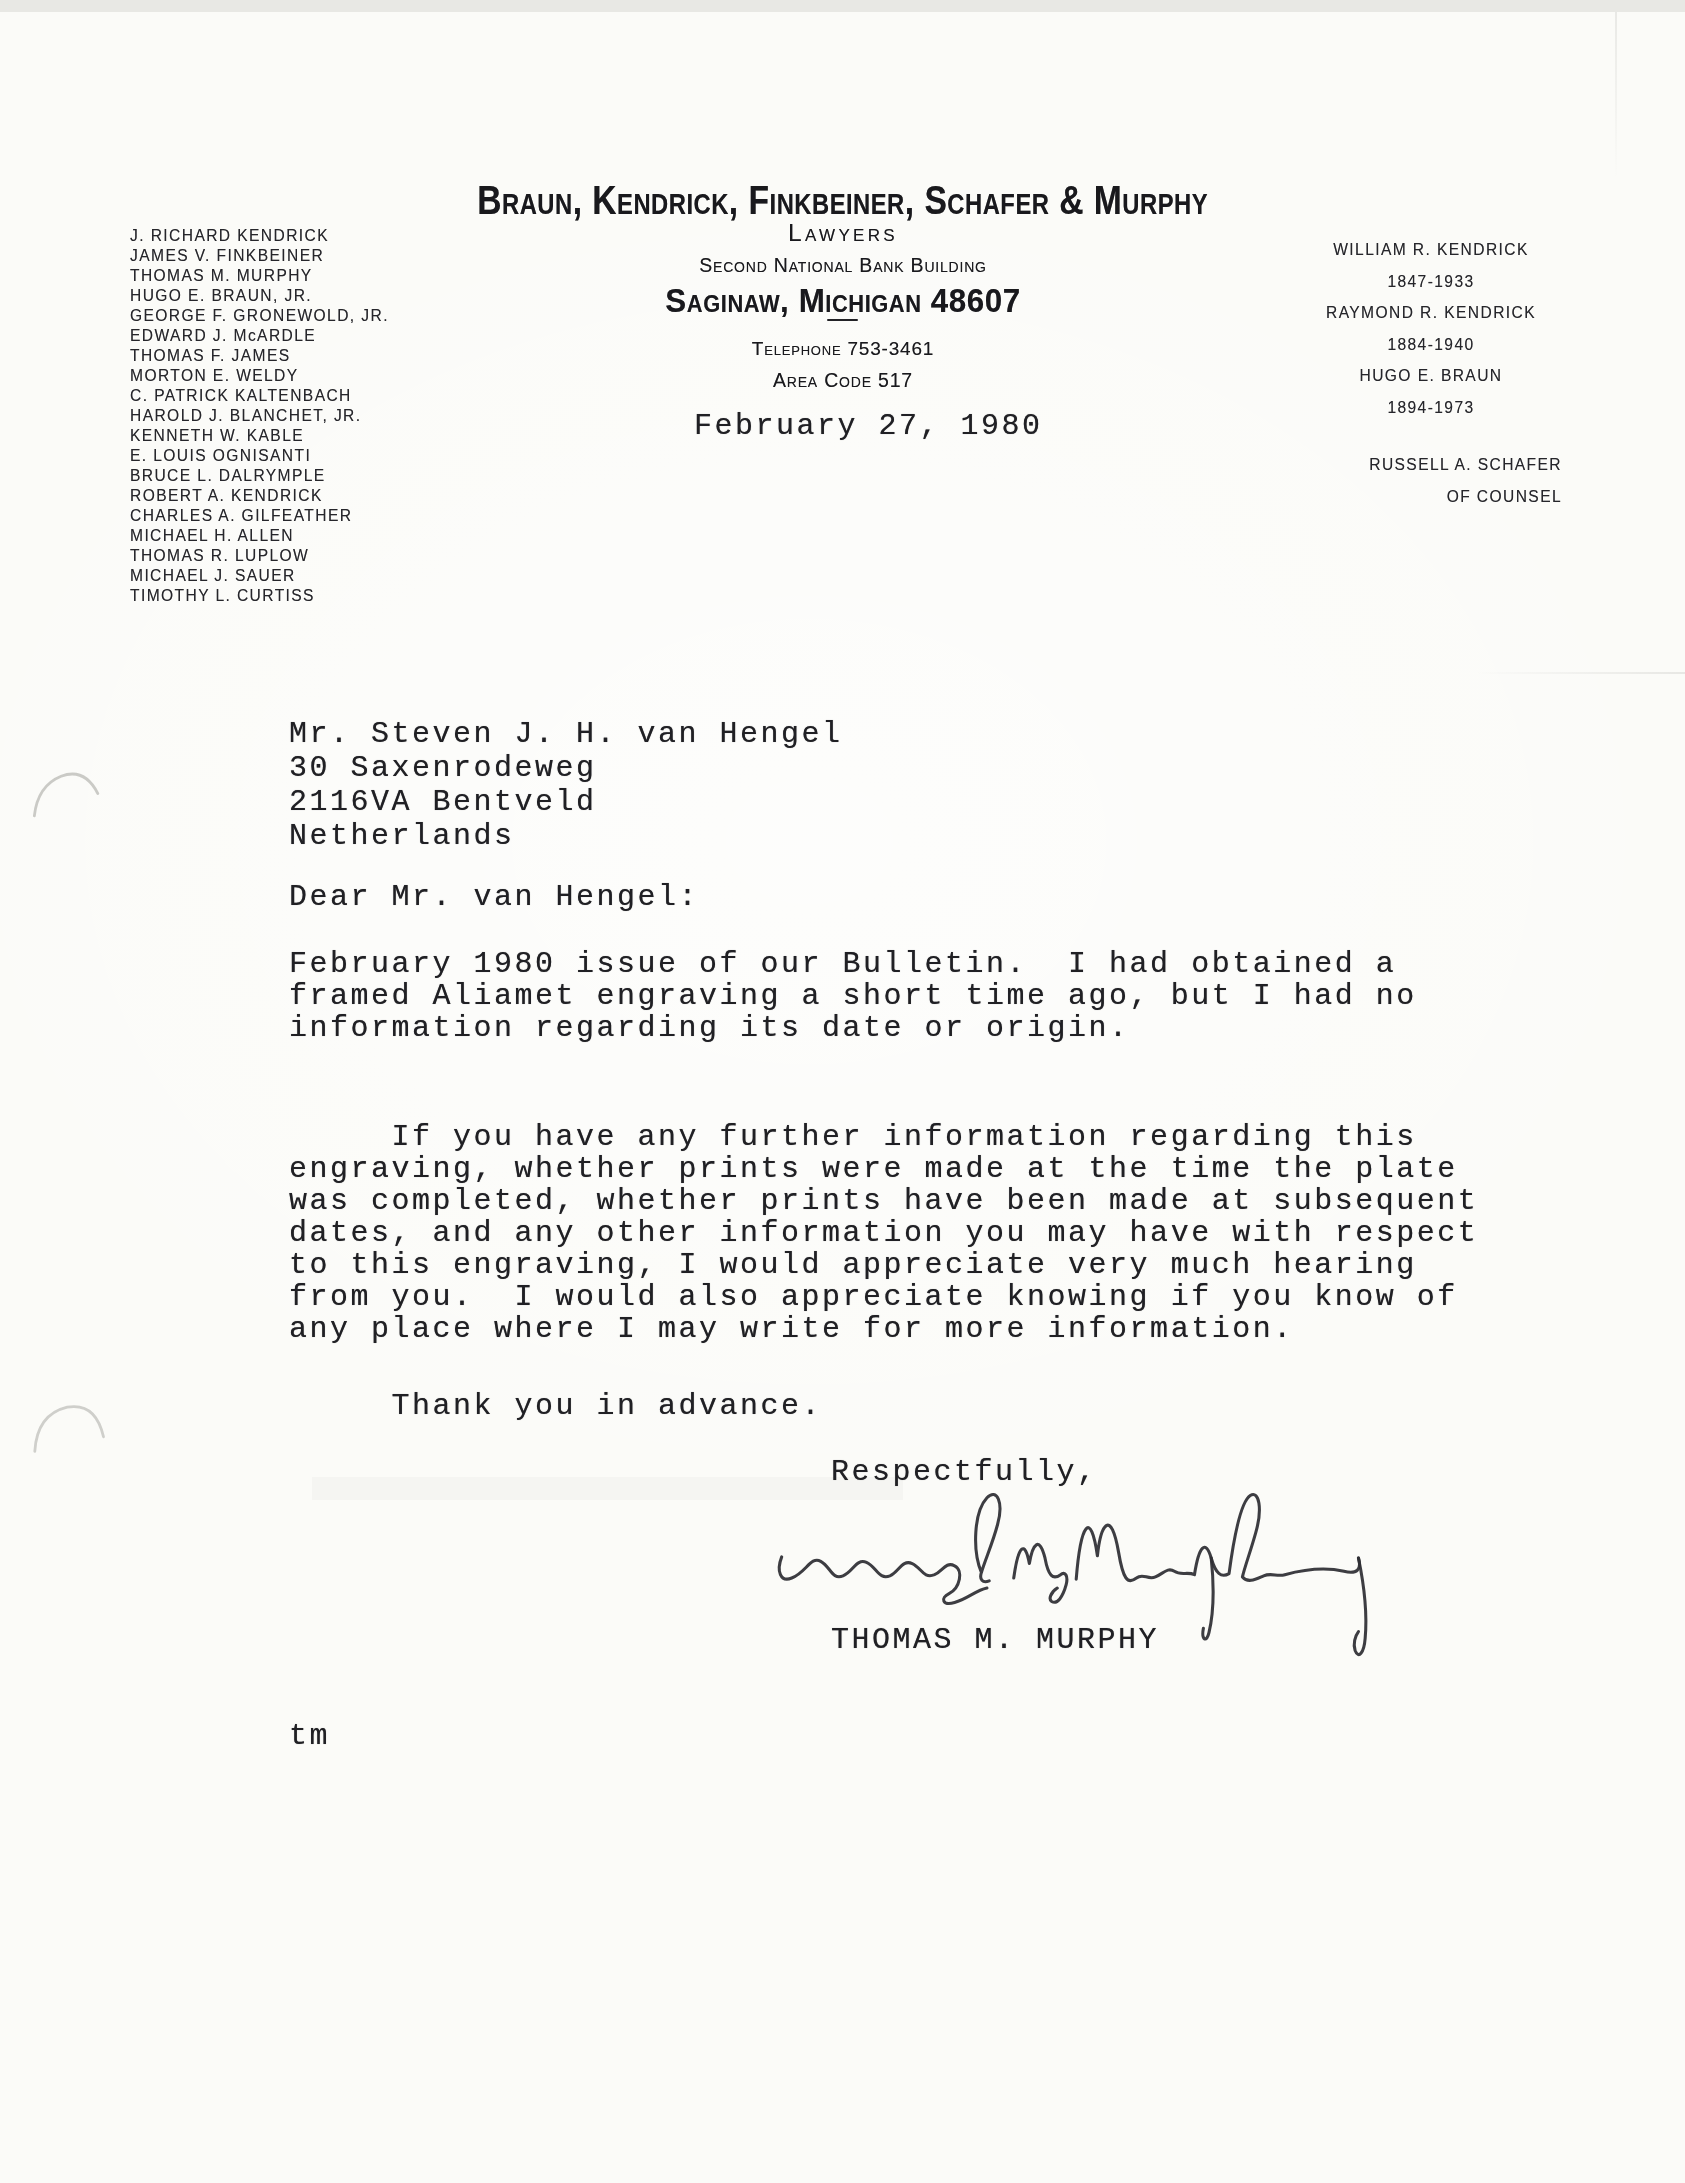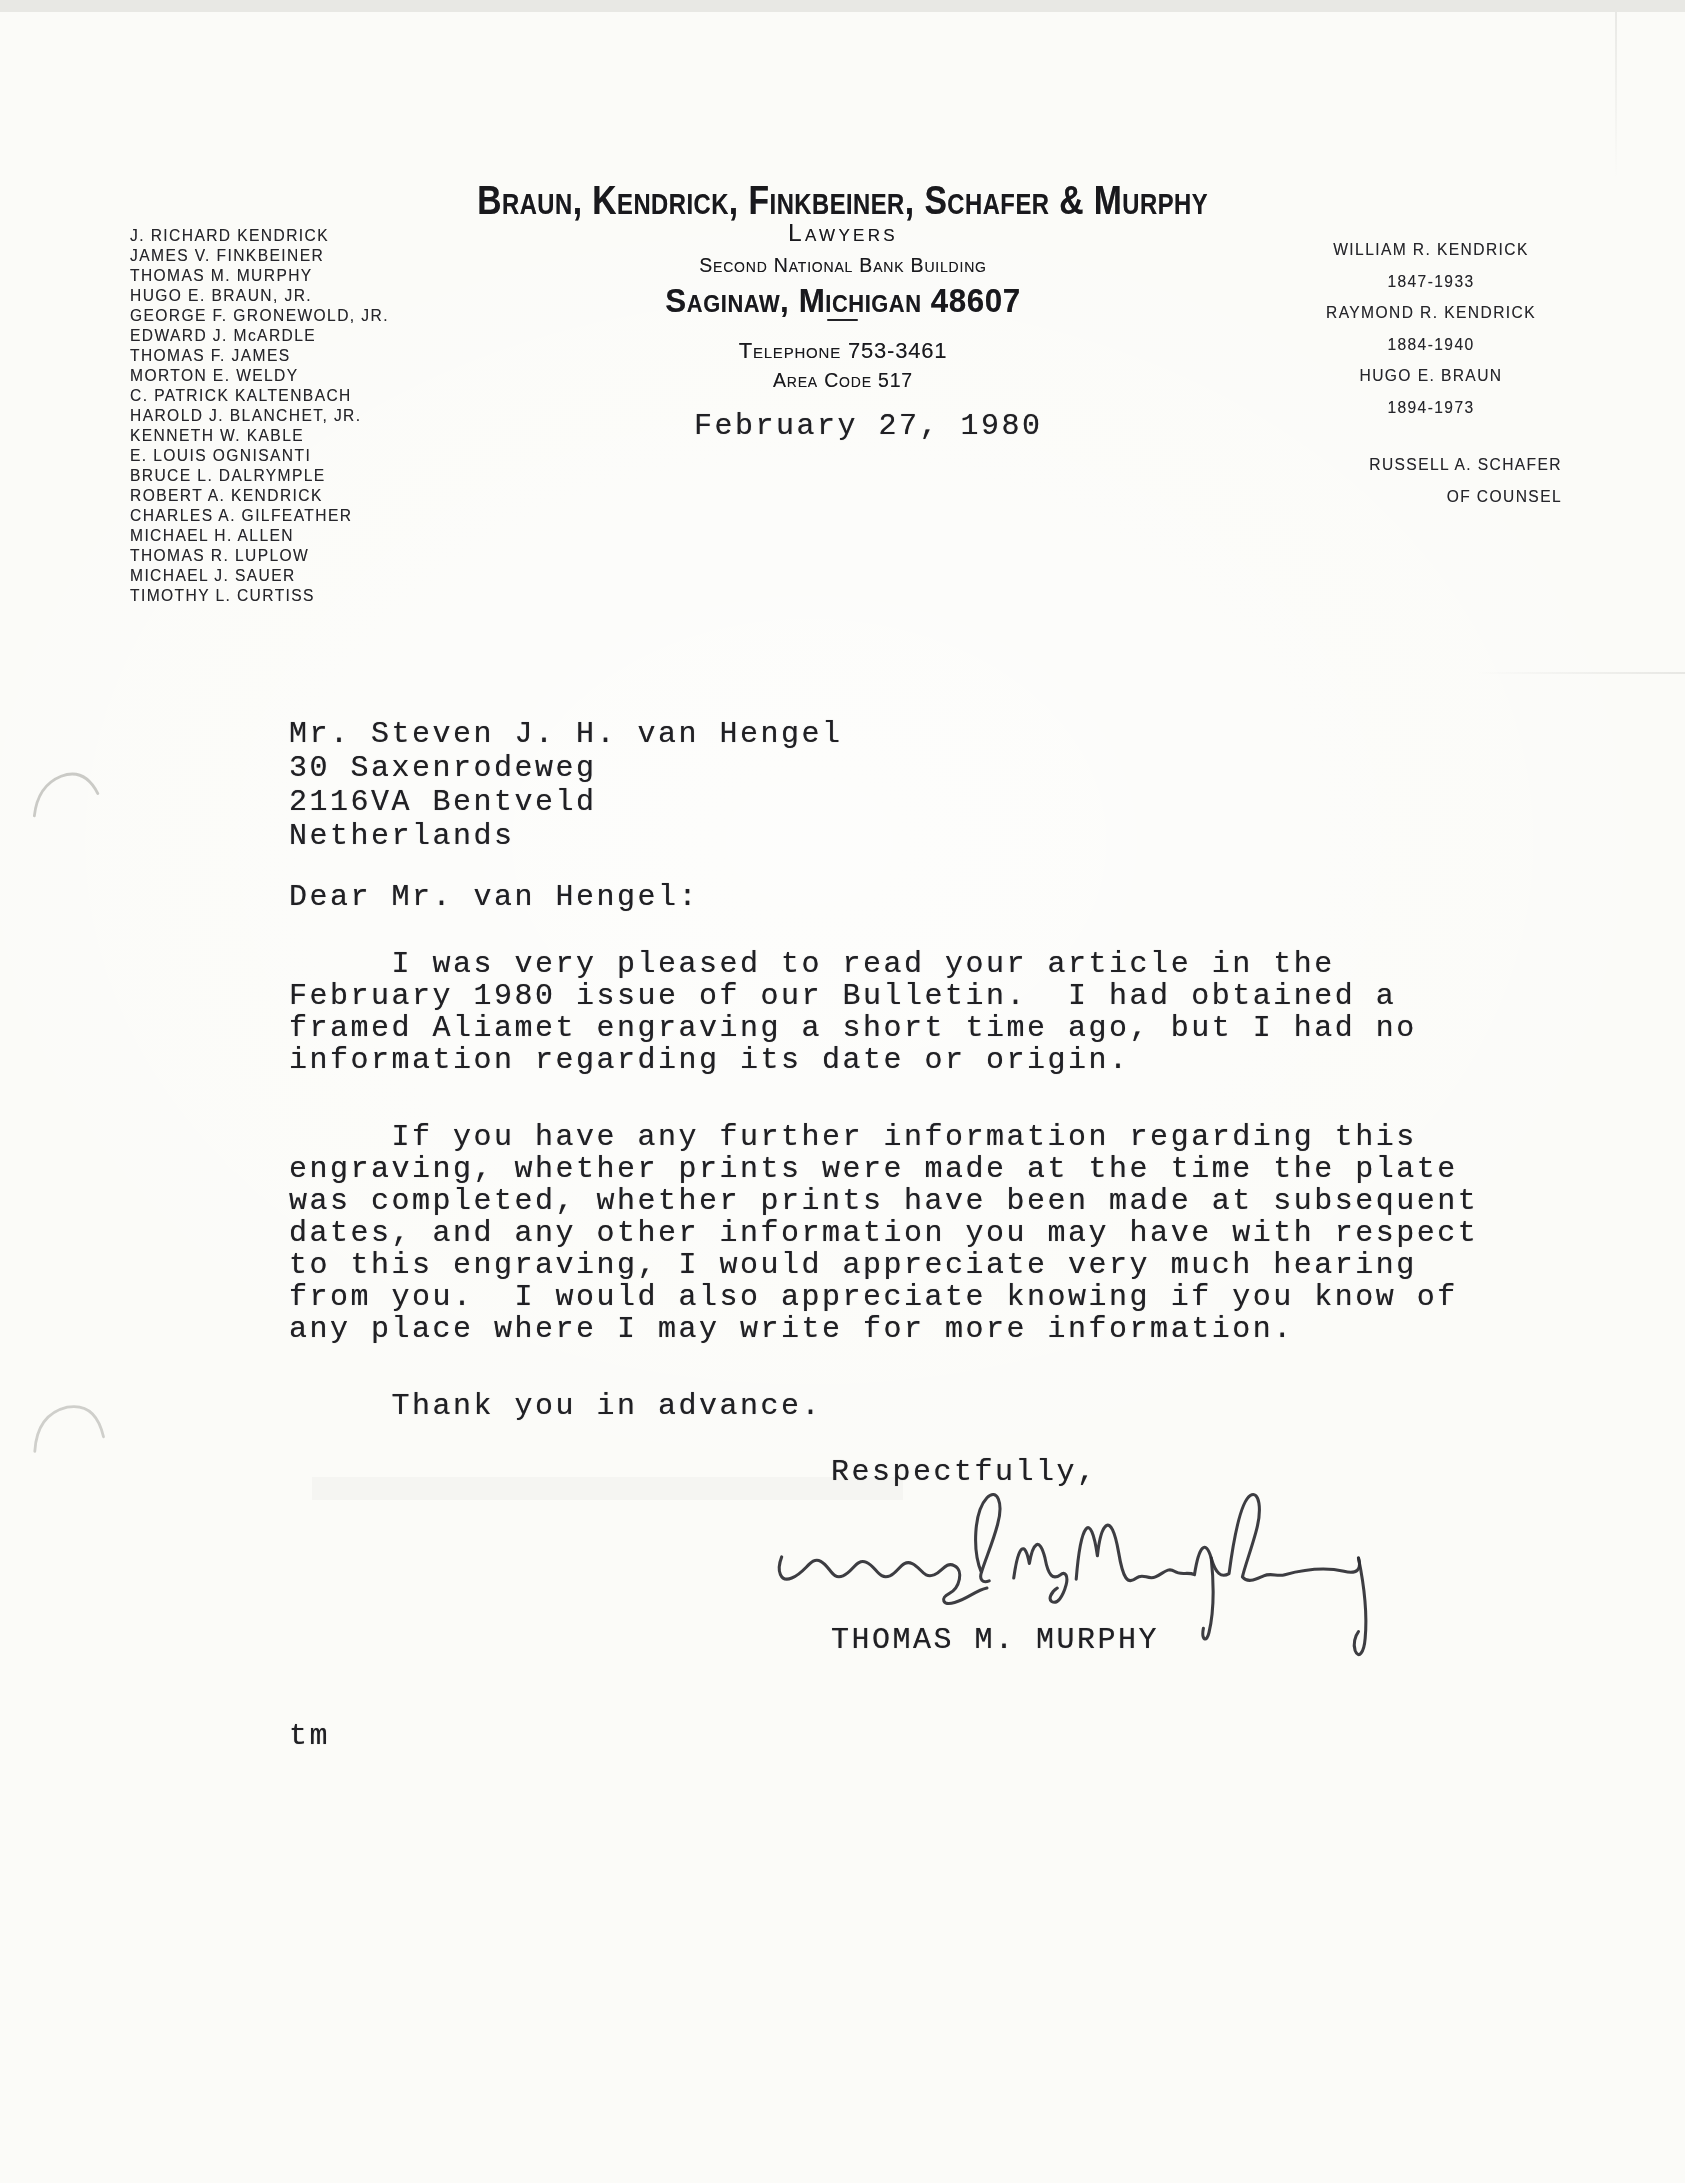--- a/index.html
+++ b/index.html
@@ -28,21 +28,21 @@
   .firm{top:165px;font-size:41px;font-weight:700;letter-spacing:0.6px;}
   .firm>span{transform:scaleX(.82);}
   .lawyers{top:207px;font-size:24.5px;font-weight:400;letter-spacing:3.3px;}
   .building{top:242px;font-size:19.5px;font-weight:400;letter-spacing:0.8px;}
   .cityline{top:270px;font-size:33px;font-weight:700;letter-spacing:0.6px;}
   .cityline>span{transform:scaleX(.95);}
   .dashrule{
     position:absolute;left:50%;top:307px;width:31px;height:2.2px;
     margin-left:-15.6px;background:#222226;border-radius:1.1px;
   }
-  .phone{top:326px;font-size:22px;font-weight:400;letter-spacing:0.8px;}
+  .phone{top:326px;font-size:19px;font-weight:400;letter-spacing:0.8px;}
   .areacode{top:357px;font-size:19.5px;font-weight:400;letter-spacing:0.8px;}
 
   
   .attorneys{
     position:absolute;left:130px;top:214px;
     font-size:15.6px;letter-spacing:1.4px;line-height:20px;
     color:#26262b;white-space:nowrap;
     text-shadow:0 0 0.6px rgba(30,30,35,.4);
   }
   .memorial{
@@ -143,21 +143,21 @@
       <div>OF COUNSEL</div>
     </div>
   </div>
 
   <div class="type dateline">February 27, 1980</div>
 
   <div class="type recipient"><div>Mr. Steven J. H. van Hengel</div><div>30 Saxenrodeweg</div><div>2116VA Bentveld</div><div>Netherlands</div></div>
 
   <div class="type salutation">Dear Mr. van Hengel:</div>
 
-  <div class="type para1"><div class="tline">     I was very pleased to read your article in the</div><div class="tline">February 1980 issue of our Bulletin.  I had obtained a</div><div class="tline">framed Aliamet engraving a short time ago, but I had no</div><div class="tline">information regarding its date or origin.</div></div>
+  <div class="type para1"><div class="tline">February 1980 issue of our Bulletin.  I had obtained a</div><div class="tline">framed Aliamet engraving a short time ago, but I had no</div><div class="tline">information regarding its date or origin.</div></div>
 
   <div class="type para2"><div class="tline">     If you have any further information regarding this</div><div class="tline">engraving, whether prints were made at the time the plate</div><div class="tline">was completed, whether prints have been made at subsequent</div><div class="tline">dates, and any other information you may have with respect</div><div class="tline">to this engraving, I would appreciate very much hearing</div><div class="tline">from you.  I would also appreciate knowing if you know of</div><div class="tline">any place where I may write for more information.</div></div>
 
   <div class="type para3"><div class="tline">     Thank you in advance.</div></div>
 
   <div class="type valediction">Respectfully,</div>
 
   <div class="sig-band"></div>
 
   <svg class="sig" viewBox="0 0 1090 340" xmlns="http://www.w3.org/2000/svg">

